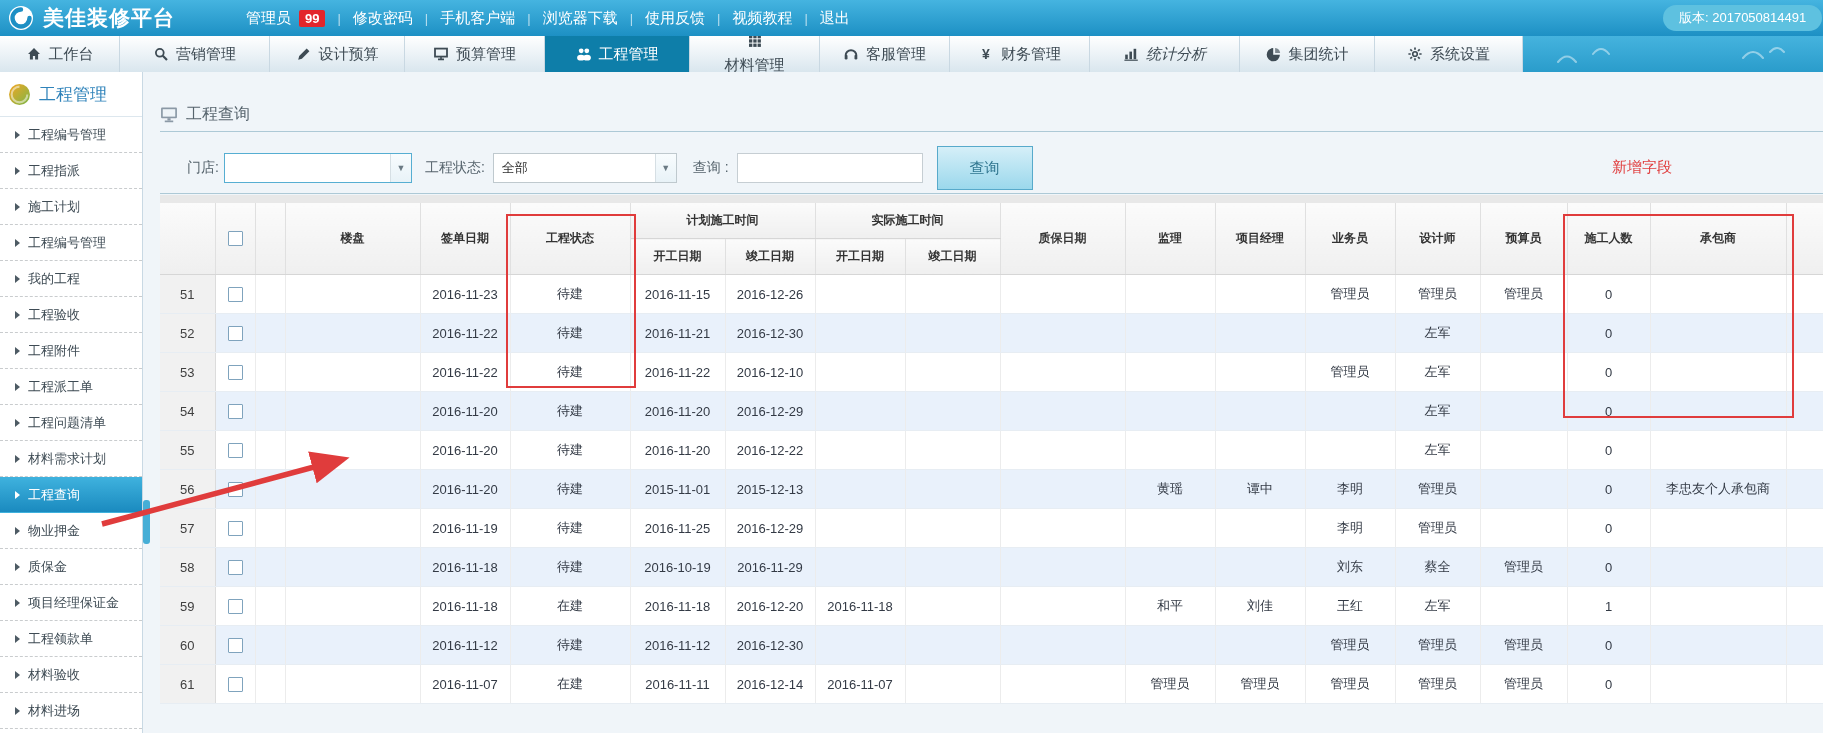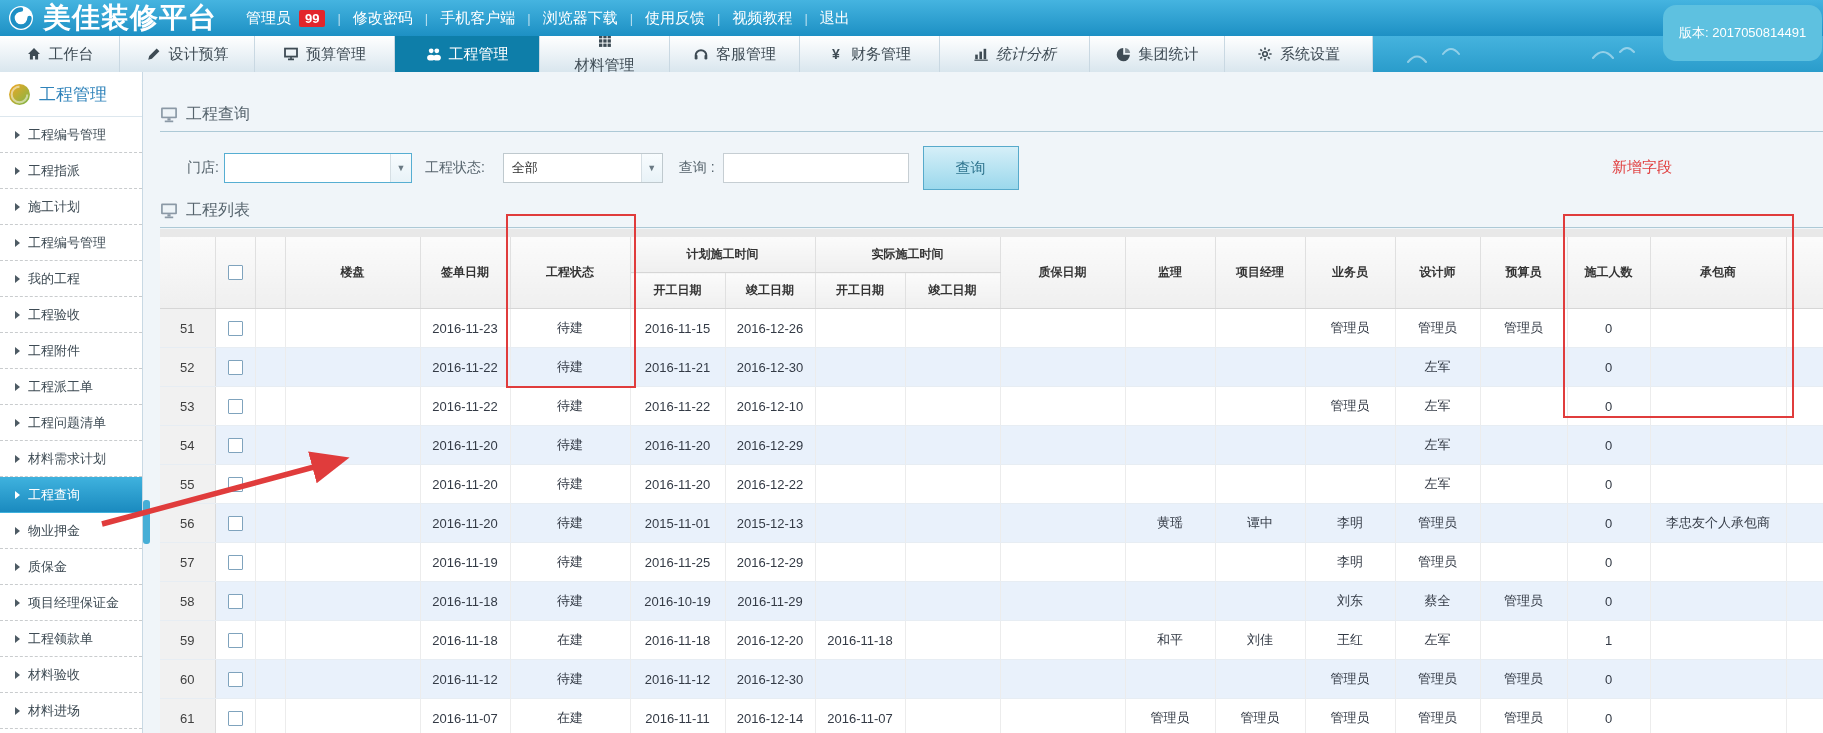--- a/index.html
+++ b/index.html
@@ -3,26 +3,26 @@
 <meta charset="utf-8">
 <style>
   html,body{margin:0;padding:0;background:#cfd8de;}
   .screen{position:relative;width:1823px;height:733px;overflow:hidden;background:#f0f5f9;
           font-family:"Liberation Sans","DejaVu Sans",sans-serif;-webkit-font-smoothing:antialiased;}
 
   
   .topbar{position:absolute;left:0;top:0;width:100%;height:36px;
           background:linear-gradient(#45b4e0,#1d90c4);display:flex;align-items:center;z-index:5;}
   .logo{display:flex;align-items:center;gap:9px;padding-left:8px;width:238px;flex:none;}
-  .logo-title{color:#fff;font-size:28px;font-weight:bold;letter-spacing:1px;white-space:nowrap;}
+  .logo-title{color:#fff;font-size:21px;font-weight:bold;letter-spacing:1px;white-space:nowrap;}
   .topmenu{display:flex;align-items:center;color:#fff;font-size:15px;white-space:nowrap;}
   .menu-item{cursor:pointer;}
   .sep{color:rgba(255,255,255,.65);margin:0 12px;font-size:13px;}
   .badge{background:#e3252b;color:#fff;font-size:13px;font-weight:bold;padding:1px 6px;border-radius:2px;margin-left:8px;}
-  .version{position:absolute;left:1663px;top:5px;height:26px;line-height:26px;padding:15px 16px;
+  .version{position:absolute;left:1663px;top:5px;height:26px;line-height:26px;padding:0 16px;
            background:#5ec1e0;border-radius:13px;color:#fff;font-size:13px;white-space:nowrap;}
 
   
   .tabsbar{position:absolute;left:0;top:36px;width:100%;height:36px;display:flex;
            background:linear-gradient(#45b3de,#2a9ccb);z-index:4;}
   .tabs{display:flex;height:36px;background:linear-gradient(#ffffff,#d9e6ee);}
   .tab{display:flex;align-items:center;justify-content:center;gap:7px;font-size:15px;color:#3e4b54;
        border-right:1px solid #c9d8e2;cursor:pointer;box-sizing:border-box;}
   .tab svg{flex:none;}
   .tab.active{background:#0e7ea9;color:#fff;}
@@ -111,20 +111,27 @@
   </header>
 
   <div class="tabsbar">
     <div class="tabs" id="tabs">
         <div class="tab" style="width: 120px;">
           <svg width="16" height="16" viewBox="0 0 16 16">
             <path d="M8 2 L14 8 h-1.9 v5.6 h-3 v-3.7 h-2.2 v3.7 h-3 V8 H2 Z" fill="currentColor"></path>
           </svg>
           <span>工作台</span>
         </div>
+        <div class="tab" style="width: 150px;">
+          <svg width="16" height="16" viewBox="0 0 16 16">
+            <circle cx="6.8" cy="6.8" r="3.9" fill="none" stroke="currentColor" stroke-width="1.8"></circle>
+            <path d="M9.8 9.8 L14 14" stroke="currentColor" stroke-width="2.2"></path>
+          </svg>
+          <span>营销管理</span>
+        </div>
         <div class="tab" style="width: 135px;">
           <svg width="16" height="16" viewBox="0 0 16 16">
             <path d="M2.2 13.8 l1-3.7 7.5-7.5 2.7 2.7 -7.5 7.5 z" fill="currentColor"></path>
           </svg>
           <span>设计预算</span>
         </div>
         <div class="tab" style="width: 140px;">
           <svg width="16" height="16" viewBox="0 0 16 16">
             <rect x="2" y="2.6" width="12" height="8" fill="none" stroke="currentColor" stroke-width="1.8"></rect>
             <path d="M8 10.8 v2 M5 13.4 h6" stroke="currentColor" stroke-width="1.6"></path>
@@ -299,38 +306,29 @@
       </div>
       <div class="rule"></div>
 
       <div class="form-row">
         <span class="form-label" style="margin-left:27px;">门店:</span>
         <div class="select hl" style="width:188px;margin-left:5px;">
           <span class="val"></span>
           <span class="dd">▼</span>
         </div>
         <span class="form-label" style="margin-left:13px;">工程状态:</span>
-        <div class="select" style="width:160px;margin-left:18px;text-align:right;">
+        <div class="select" style="width:184px;margin-left:8px;text-align:right;">
           <span class="val">全部</span>
           <span class="dd">▼</span>
         </div>
         <span class="form-label" style="margin-left:16px;">查询 :</span>
         <input class="text-input" style="margin-left: 8px;" value="">
         <button class="search-btn">查询</button>
       </div>
 
-      <div class="sec-title" id="sec2">
-        <svg width="18" height="17" viewBox="0 0 17 16">
-          <rect x="1" y="1.5" width="15" height="10" rx="1" fill="#8b99a6"></rect>
-          <rect x="2.6" y="3" width="11.8" height="7" fill="#eef4f8"></rect>
-          <rect x="7" y="11.5" width="3" height="2.2" fill="#8b99a6"></rect>
-          <rect x="4.5" y="13.7" width="8" height="1.6" fill="#8b99a6"></rect>
-        </svg>
-        <span>工程列表</span>
-      </div>
       <div class="rule"></div>
       <div class="strip"></div>
 
       <table class="grid" id="grid">
         <colgroup id="grid-cols">
             <col style="width:55px">
             <col style="width:40px">
             <col style="width:30px">
             <col style="width:135px">
             <col style="width:90px">

